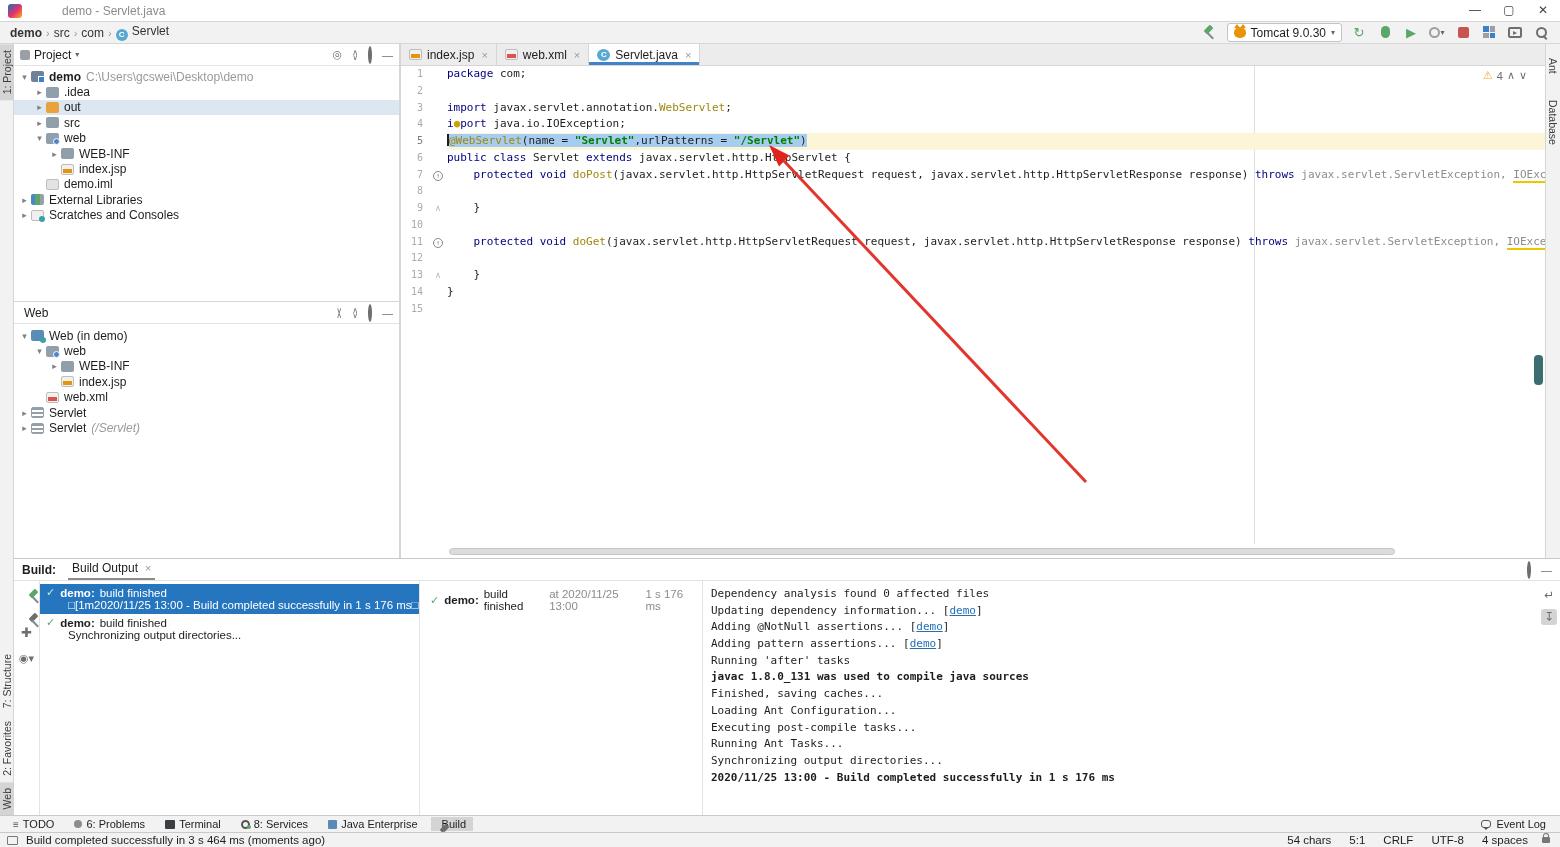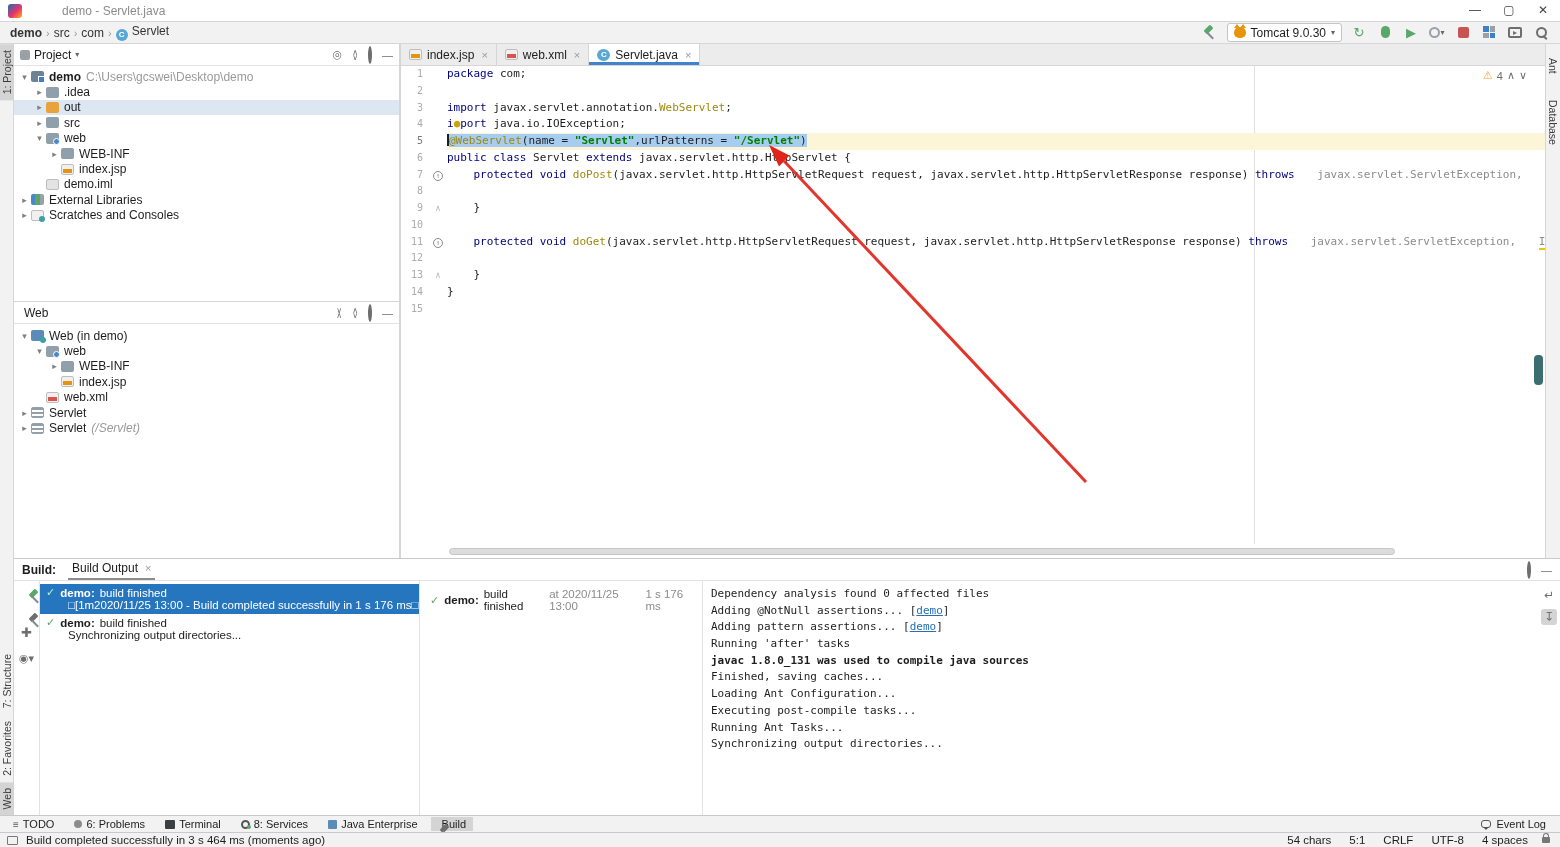--- a/index.html
+++ b/index.html
@@ -97,21 +97,21 @@
   .gut { flex:0 0 18px; text-align:center; color:#B9B9B9; font-size:9px; }
   .ctext { flex:1; overflow:hidden; }
   .cl.cur .ctext { background:#FCF5D8; }
   .cl.cur .lnum { color:#7A7A7A; }
   .sel { background:#A6CCF0; }
   .caret { display:inline-block; width:2px; height:12px; background:#1D1D1D; vertical-align:-2px; }
   .c-kw { color:#000080; font-weight:400; }
   .c-str { color:#008000; font-weight:600; }
   .c-ann { color:#9E880D; }
   .c-mth { color:#9E880D; }
-  .c-gray { color:#8C8C8C;margin-left:16px; }
+  .c-gray { color:#8C8C8C; }
   .c-bulb { color:#C8A500; }
   .uwarn { border-bottom:2px solid #EBC700; }
   .ovr { display:inline-block; width:10px; height:10px; border:1.5px solid #8A8A8A; border-radius:50%; color:#8A8A8A; font-size:7px; line-height:9px; }
   #hscroll { position:absolute; left:48px; right:150px; bottom:3px; height:7px; background:#DCDCDC; border:1px solid #C6C6C6; border-radius:4px; }
   #vthumb { position:absolute; top:311px; right:2px; width:9px; height:30px; background:#3C6E71; border-radius:4px; }
 
   
   #arrow-svg { position:absolute; top:0; left:0; width:1560px; height:847px; pointer-events:none; z-index:30; }
 
   
@@ -442,29 +442,31 @@
       <div class="row">
         <span class="check">✓</span>
         <span class="bold">demo:</span>
           <span> build finished </span>
         <span class="gray">at 2020/11/25 13:00</span>
         <span class="dur">1 s 176 ms</span>
       </div>
     </div>
     <div id="console">
         <div class="conl">Dependency analysis found 0 affected files</div>
+        <div class="conl">Updating dependency information... [<span class="clink">demo</span>]</div>
         <div class="conl">Adding @NotNull assertions... [<span class="clink">demo</span>]</div>
         <div class="conl">Adding pattern assertions... [<span class="clink">demo</span>]</div>
         <div class="conl">Running 'after' tasks</div>
         <div class="conl bold">javac 1.8.0_131 was used to compile java sources</div>
         <div class="conl">Finished, saving caches...</div>
         <div class="conl">Loading Ant Configuration...</div>
         <div class="conl">Executing post-compile tasks...</div>
         <div class="conl">Running Ant Tasks...</div>
         <div class="conl">Synchronizing output directories...</div>
+        <div class="conl bold">2020/11/25 13:00 - Build completed successfully in 1 s 176 ms</div>
       </div>
     <div id="cgut">
       <span class="cgi">↵</span>
       <span class="cgi act">↧</span>
     </div>
   </div>
 </div>
 
 <div id="bottombar">
   <div id="bbitems" style="display:flex;align-items:center;">

